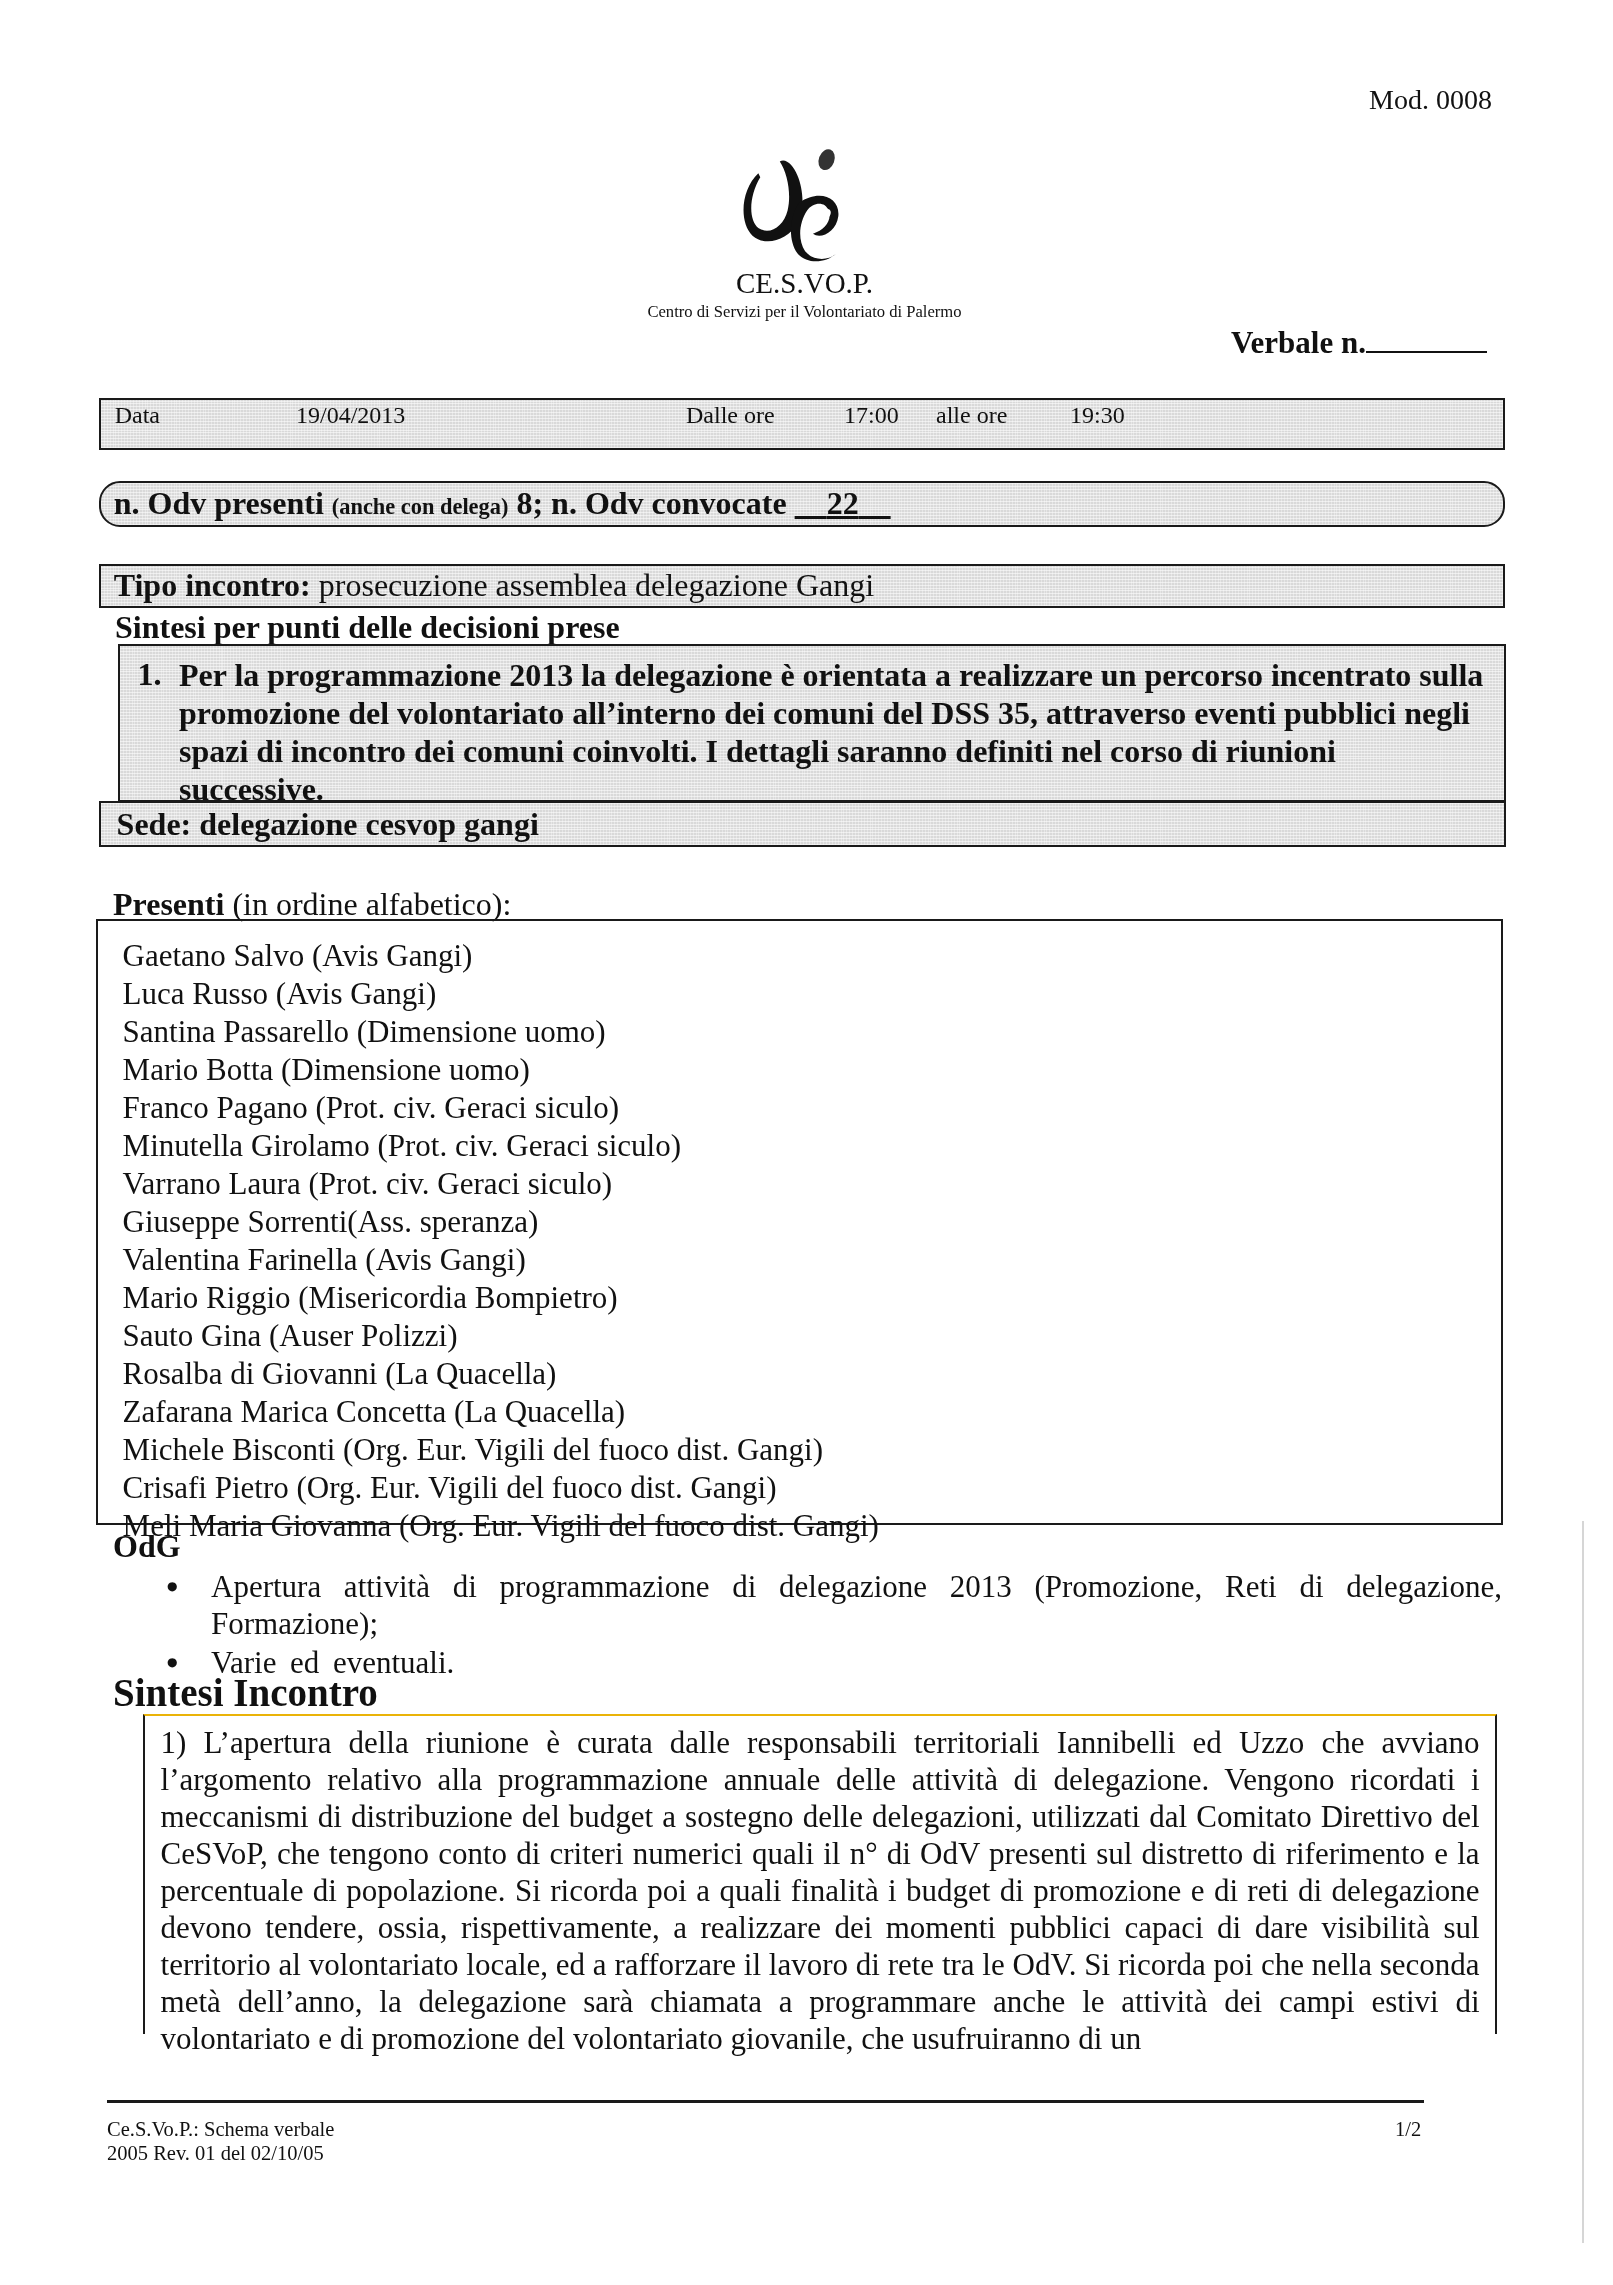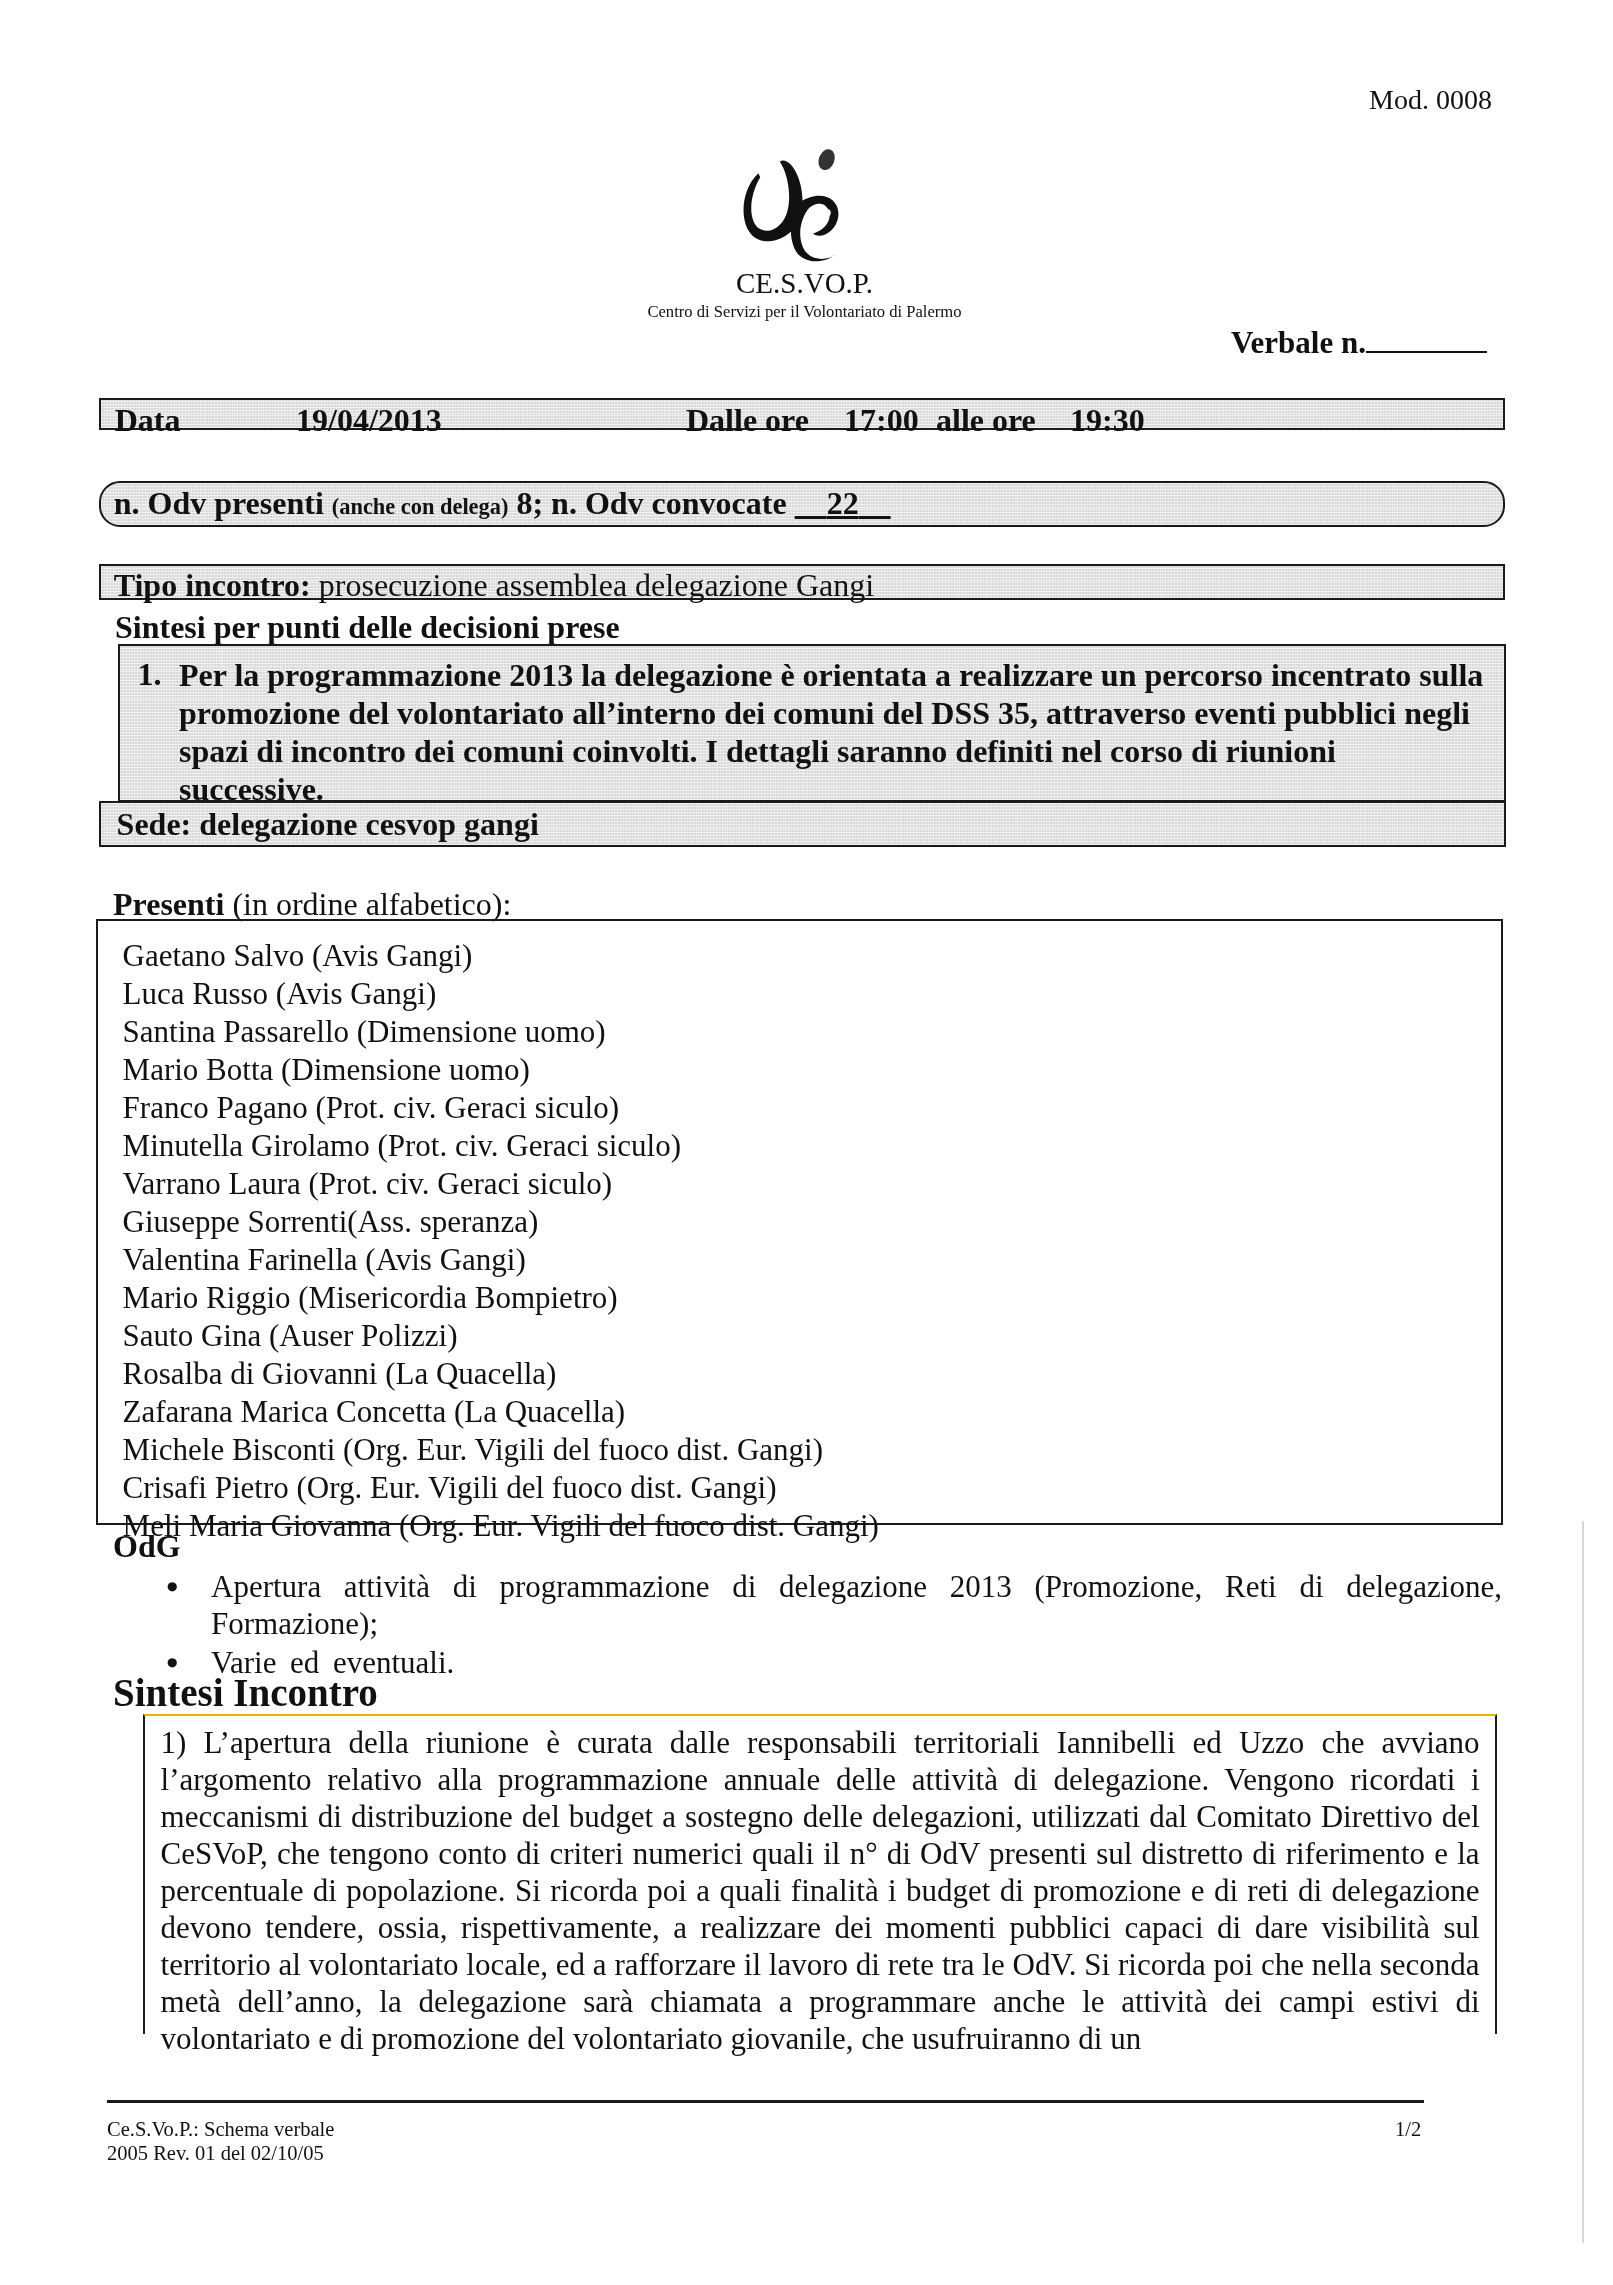--- a/index.html
+++ b/index.html
@@ -15,27 +15,27 @@
   }
   .bold { font-weight: bold; }
 
   #mod { left: 1369px; top: 84px; font-size: 28px; }
   #logo { left: 731px; top: 146px; width: 121px; height: 119px; }
   #org-name { left: 0; width: 1613px; text-align: center; top: 267px; font-size: 29px; left: -2px; }
   #org-sub { left: 0; width: 1613px; text-align: center; top: 302px; font-size: 16.6px; left: -2px; }
   #verbale { left: 1231px; top: 325px; font-size: 31px; font-weight: bold; }
   #verbale .blank { display: inline-block; width: 121px; border-bottom: 2.9px solid #111; height: 25px; vertical-align: baseline; }
 
-  #box-data { left: 99px; top: 398px; width: 1406px; height: 32px; font-size: 32px; font-weight: bold; }
+  #box-data { left: 99px; top: 398px; width: 1406px; height: 52px; font-size: 24px; font-weight: normal; }
   #box-data span { position: absolute; top: 2px; }
   #box-odv { left: 99px; top: 481px; width: 1406px; height: 46px; font-size: 32px; font-weight: bold; border-radius: 21px; }
   #box-odv .inner { position: absolute; left: 12.7px; top: 2px; white-space: nowrap; }
   #box-odv .small { font-size: 22.4px; }
   #box-odv .uline { text-decoration: underline; }
-  #box-tipo { left: 99px; top: 564px; width: 1406px; height: 36px; font-size: 32px; text-align: center; }
+  #box-tipo { left: 99px; top: 564px; width: 1406px; height: 44px; font-size: 32px; text-align: center; }
   #box-tipo .inner { position: absolute; left: 12.7px; top: 1px; white-space: nowrap; }
 
   #sintesi-punti { left: 115px; top: 609px; font-size: 32px; font-weight: bold; }
   #box-decision { left: 118px; top: 644px; width: 1388px; height: 158px; font-size: 32px; font-weight: bold; }
   #box-decision .num { position: absolute; left: 17.6px; top: 9.8px; }
   #box-decision .txt { position: absolute; left: 59px; top: 9.8px; width: 1307px; line-height: 38px; text-align: left; }
   #box-sede { left: 99px; top: 801px; width: 1407px; height: 46px; font-size: 32px; font-weight: bold; }
   #box-sede .inner { position: absolute; left: 15.6px; top: 2.9px; white-space: nowrap; }
 
   #presenti-h { left: 113px; top: 886px; font-size: 32px; }

